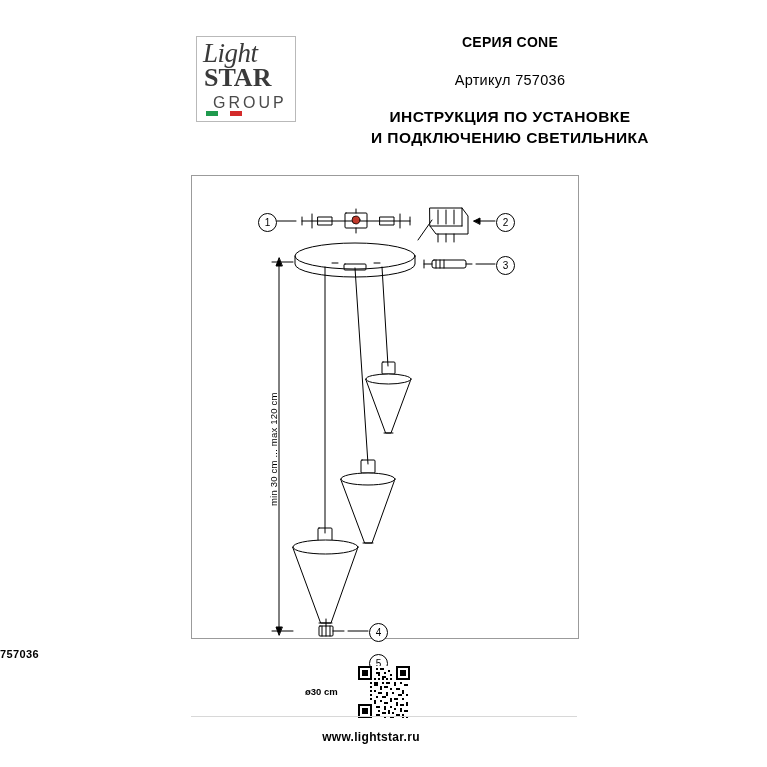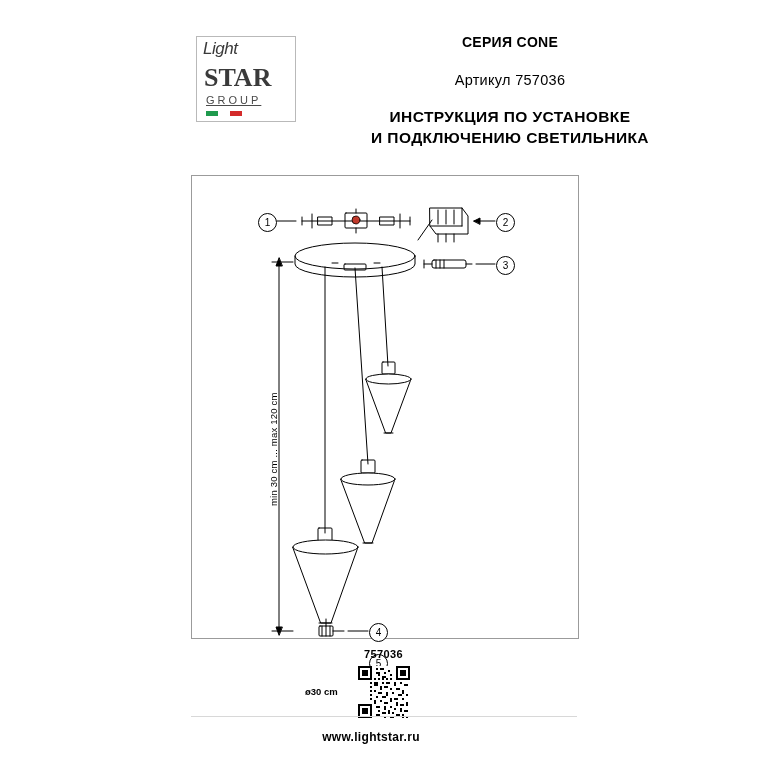--- a/index.html
+++ b/index.html
@@ -36,47 +36,46 @@
     width: 98px;
     height: 84px;
     border: 1px solid #b9b9b9;
     background: #ffffff;
     overflow: hidden;
   }
   .logo-light {
     position: absolute;
     left: 6px;
     top: 3px;
-    font-family: Liberation Sans, sans-serif;
+    font-family: Liberation Serif, serif;
     font-style: italic;
-    font-size: 17px;
+    font-size: 27px;
     letter-spacing: -0.5px;
     color: #3a3a3a;
     line-height: 1;
   }
   .logo-star {
     position: absolute;
     left: 7px;
     top: 28px;
     font-family: "Liberation Serif", serif;
     font-size: 26px;
     font-weight: bold;
     color: #3a3a3a;
     line-height: 1;
     letter-spacing: 0px;
   }
   .logo-group {
     position: absolute;
-    left: 9px;
+    left: 16px;
     top: 57px;
     font-family: "Liberation Sans", sans-serif;
-    font-size: 11px;
+    font-size: 16px;
     letter-spacing: 3px;
     color: #4a4a4a;
-    text-decoration: underline;
   }
   .logo-flag {
     position: absolute;
     left: 9px;
     top: 74px;
     width: 36px;
     height: 5px;
     display: flex;
   }
   .logo-flag i { display:block; height:100%; width:33.33%; }
@@ -163,21 +162,20 @@
   .footer {
     position: absolute;
     left: 0;
     top: 640px;
     width: 767px;
   }
   .art-code {
     position: absolute;
     left: 0; top: 8px;
     width: 767px;
-    text-align: center;
     font-size: 11px;
     font-weight: bold;
     letter-spacing: 0.4px;
   }
   .qr {
     position: absolute;
     left: 358px;
     top: 26px;
     width: 52px;
     height: 52px;

